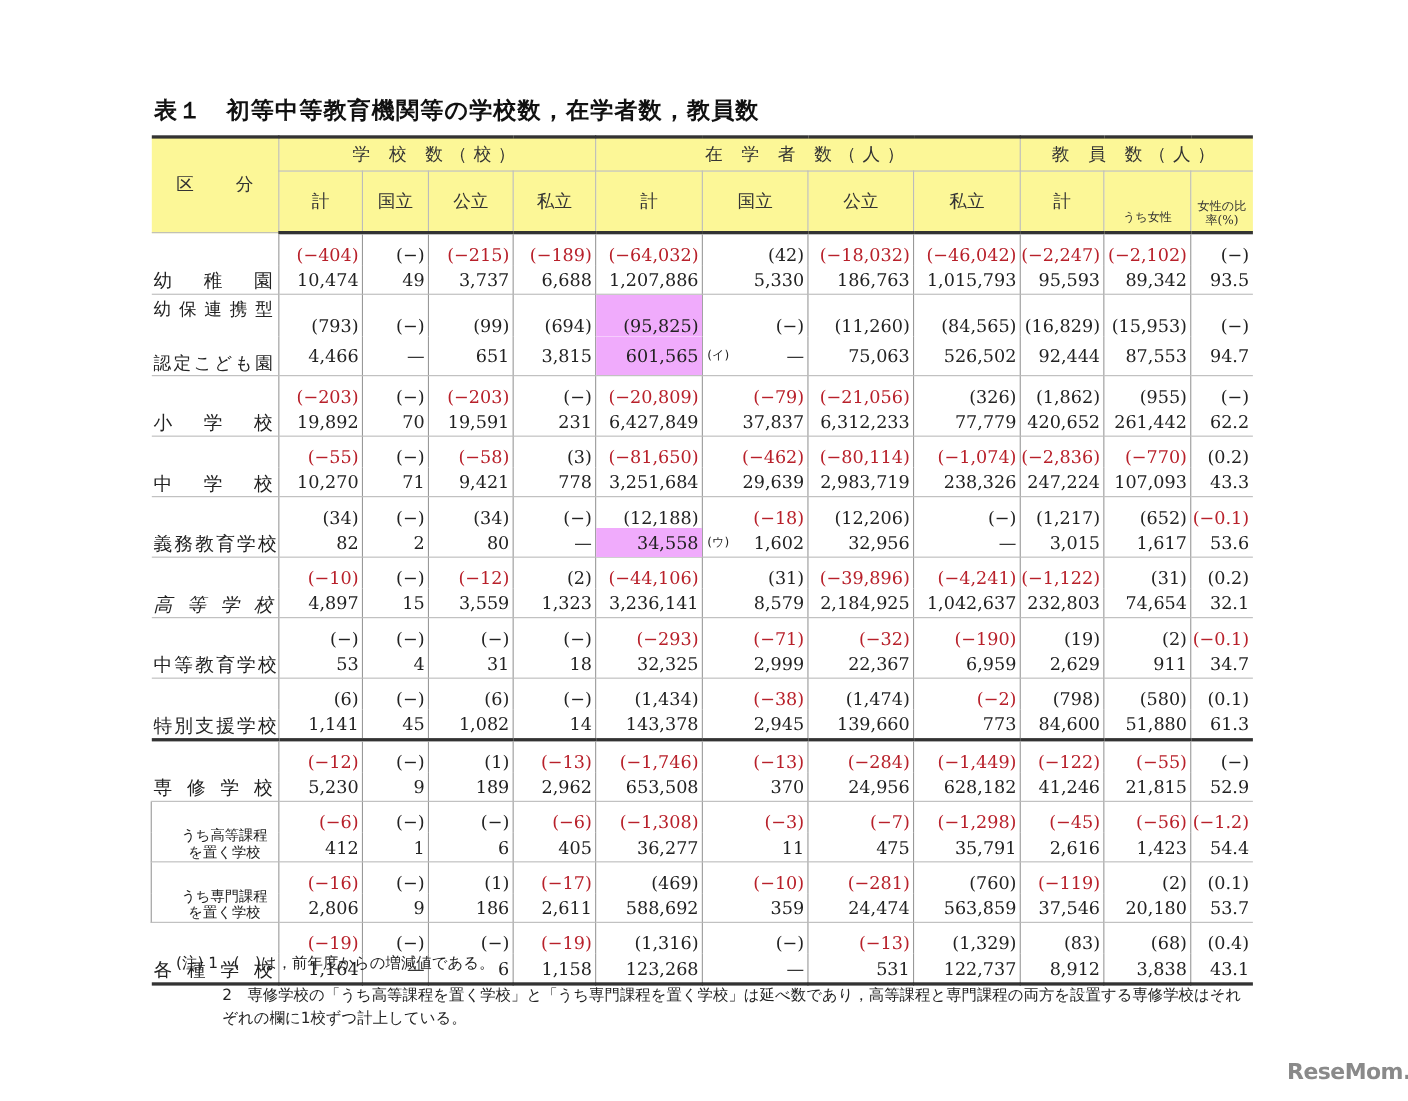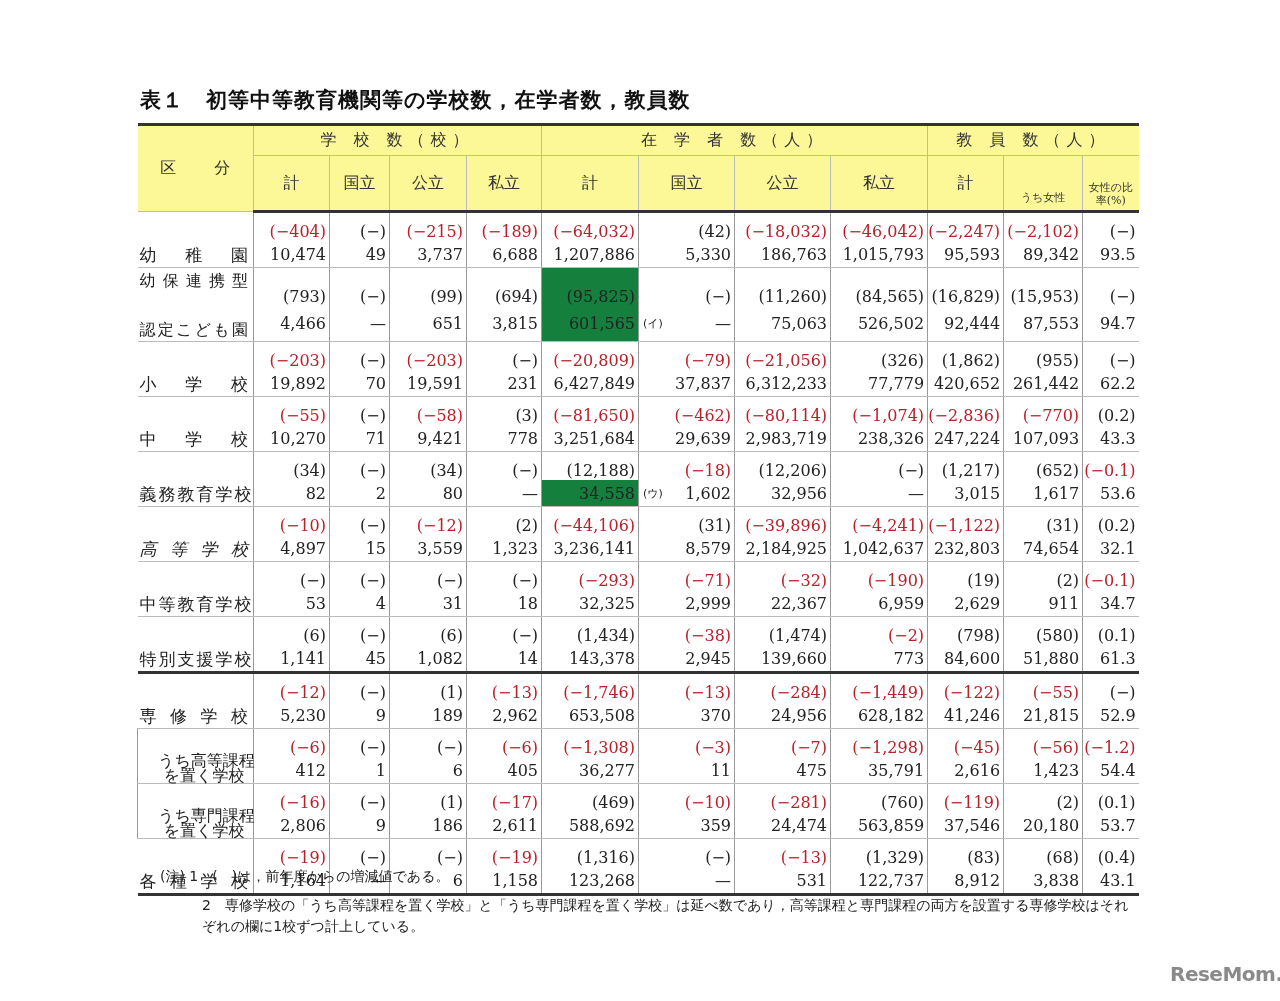--- a/index.html
+++ b/index.html
@@ -33,30 +33,30 @@
   table.main th.right-edge { border-right: none; }
   tr.head-last th { border-bottom: 3px solid #333; }
   td {
     border-left: 1px solid #999; border-right: 1px solid #999;
     padding: 0 3px 0 0; text-align: right; font-size: 16px; height: 26px;
     white-space: nowrap; color: #222; position: relative;
   }
   td.lbl { border-left: none; text-align: left; padding: 0 3px 0 2px; font-size: 17px; vertical-align: middle; }
   td.lbl .j { display: block; text-align: justify; text-align-last: justify; letter-spacing: 2px; }
   td.lbl .two { line-height: 22px; font-size: 16px; }
-  td.lbl.sub { padding-left: 20px; font-size: 16px; line-height: 15px; text-align: center; border-left: 1px solid #999; }
+  td.lbl.sub { padding-left: 20px; font-size: 13px; line-height: 15px; text-align: center; border-left: 1px solid #999; }
   td.lastc { border-right: none; }
   tr.top td { padding-top: 2px; vertical-align: bottom; }
   tr.bot td { vertical-align: middle; }
   tr.bot td:not(.lbl) { border-bottom: 1px solid #bbb; }
   tr.bot.thick td { border-bottom: 3px solid #333; }
   td.lbl-cell { border-bottom: 1px solid #bbb; }
   td.lbl-cell.thick { border-bottom: 3px solid #333; }
   .neg { color: #b8202a; }
-  .hl { background: #15803d; }
+  .hl { background: #f0abfc; }
   .marker { position: absolute; left: 100%; margin-left: 5px; font-size: 11px; color: #222; top: 50%; transform: translateY(-50%); font-family: "DejaVu Sans", sans-serif; z-index: 2; }
   .notes {
     position: absolute; left: 160px; top: 866px; font-size: 14px; color: #222;
     font-family: "DejaVu Sans", "Liberation Sans", sans-serif; line-height: 21px;
   }
   .notes .n1 { white-space: nowrap; }
   .notes .n2 { margin-left: 42px; margin-top: 8px; width: 940px; }
   .logo {
     position: absolute; left: 1170px; top: 962px; font-family: "DejaVu Sans", "Liberation Sans", sans-serif;
     font-weight: bold; font-size: 20px; color: #8a8a8a; letter-spacing: -0.5px;

